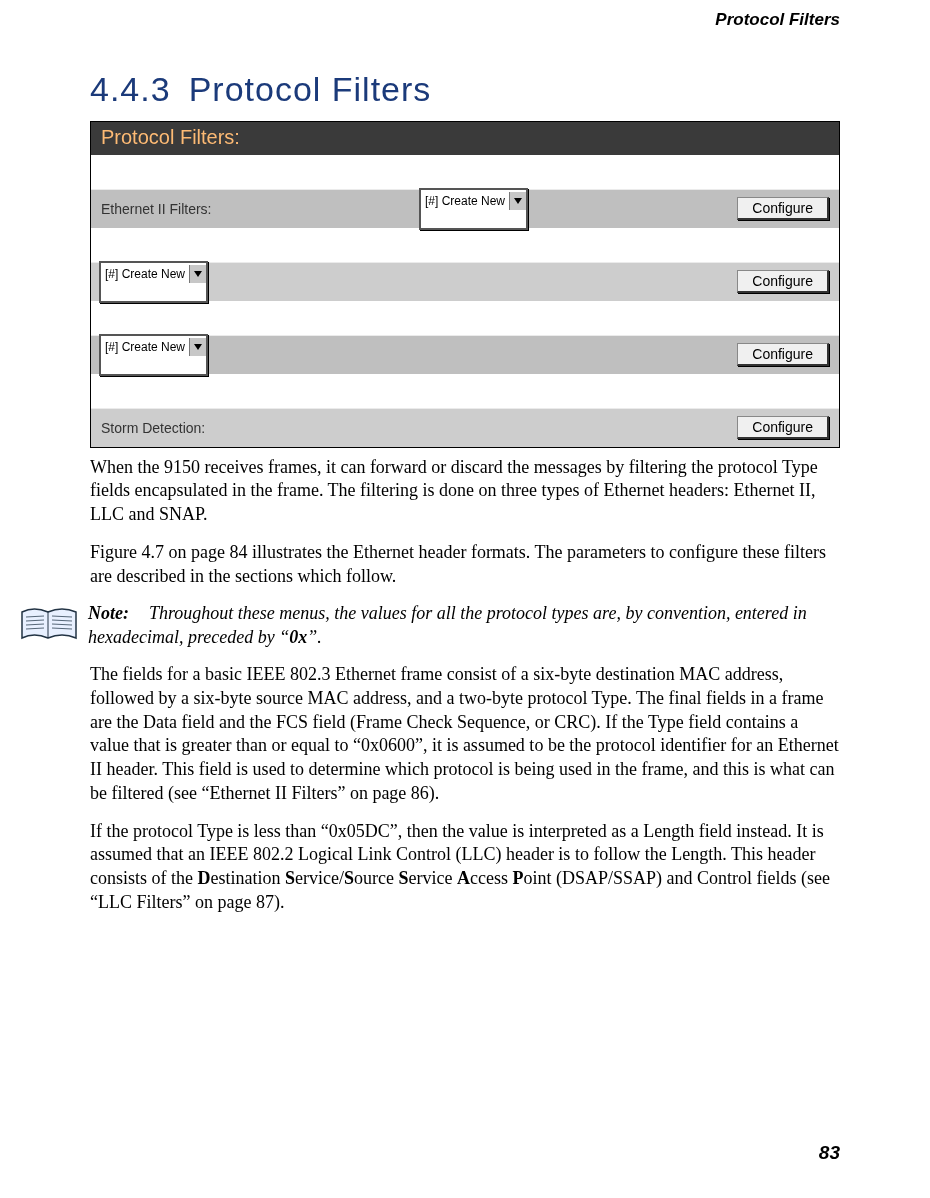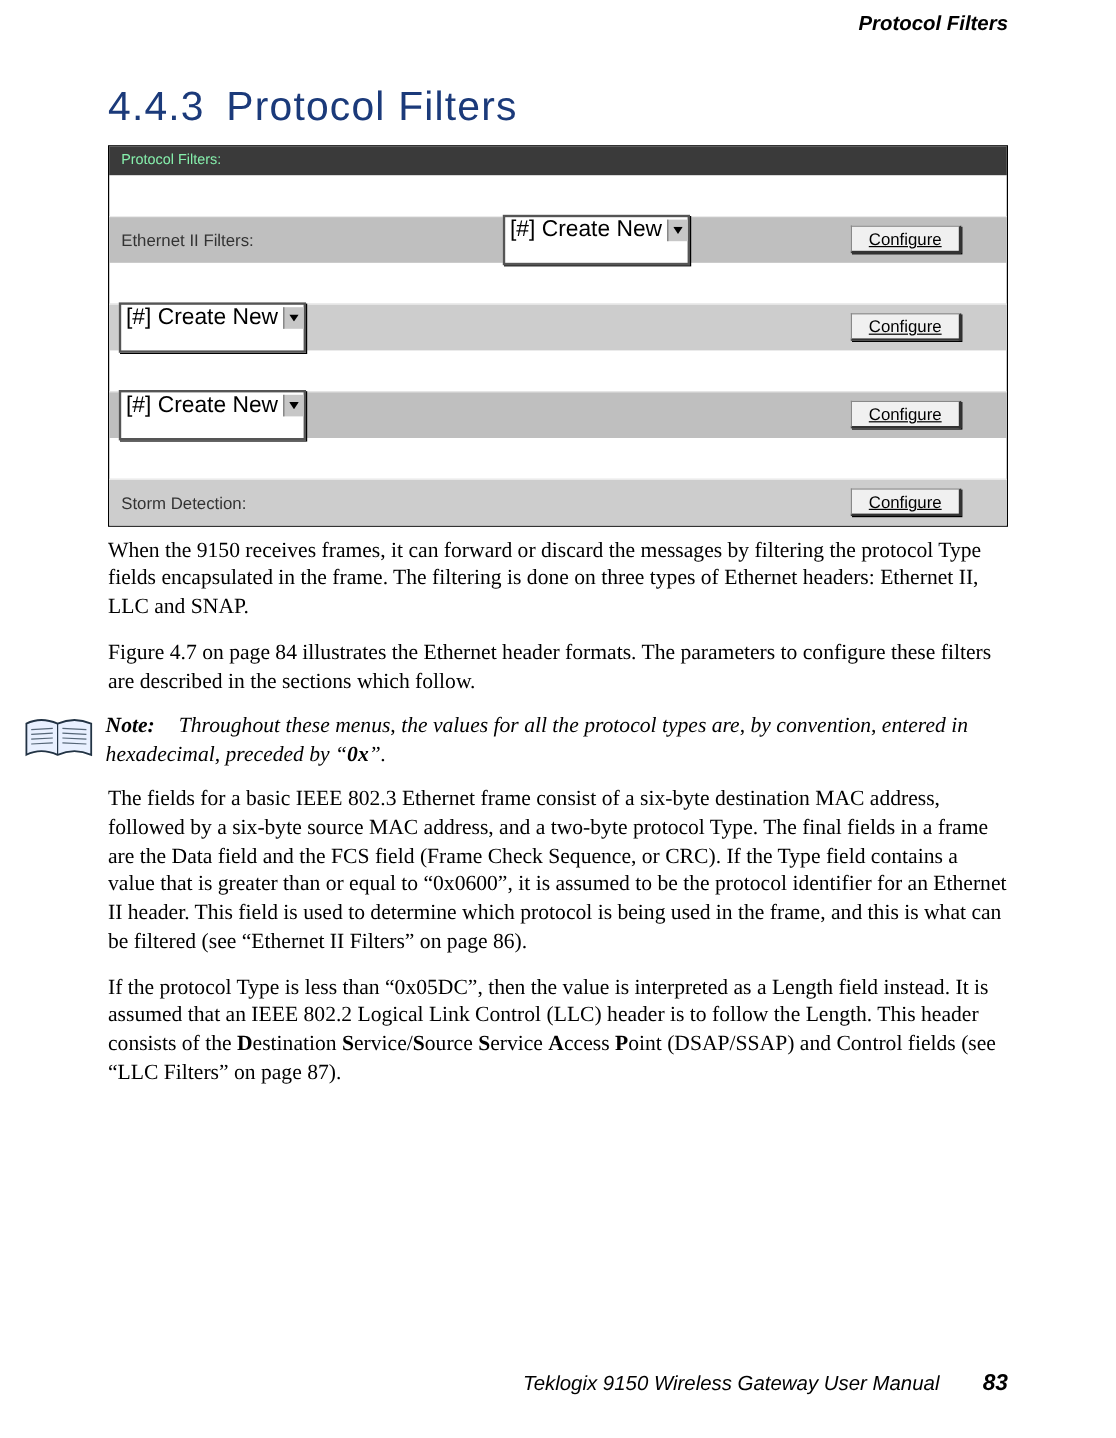--- a/index.html
+++ b/index.html
@@ -44,22 +44,22 @@
   }
   
   .panel {
     border: 1px solid #000;
     font-family: Arial, Helvetica, sans-serif;
     font-size: 14px;
     margin-bottom: 6px;
   }
   .panel-header {
     background: #3a3a3a;
-    color: #86efac;
-    font-size: 12px;
+    color: #fdba74;
+    font-size: 20px;
     padding: 4px 10px 6px 10px;
   }
   .panel-row {
     display: flex;
     align-items: center;
     background: #bfbfbf;
     border-top: 1px solid #ebebeb;
     height: 38px;
     margin-top: 34px;
   }
@@ -74,31 +74,31 @@
   .panel-row .cell-middle {
     flex: 1;
     display: flex;
     justify-content: flex-start;
     padding-left: 8px;
   }
   .panel-row .cell-right {
     width: 120px;
     padding-right: 10px;
     display: flex;
-    text-decoration: underline;
+    justify-content: flex-end;
   }
   .fake-select {
     display: inline-flex;
     align-items: center;
     background: #fff;
     border: 2px solid #555;
     box-shadow: 1px 1px 0 #000;
     height: 22px;
     padding: 0 0 16px 4px;
-    font-size: 19px;
+    font-size: 12px;
     color: #000;
   }
   .fake-select .arrow {
     width: 16px;
     height: 18px;
     margin-left: 4px;
     background: #c7c7c7;
     border-left: 1px solid #777;
     display: flex;
     align-items: center;
@@ -257,17 +257,16 @@
     </div>
 
     <p>The fields for a basic IEEE 802.3 Ethernet frame consist of a six-byte destination MAC address, followed by a six-byte source MAC address, and a two-byte protocol Type. The final fields in a frame are the Data field and the FCS field (Frame Check Sequence, or CRC). If the Type field contains a value that is greater than or equal to “0x0600”, it is assumed to be the protocol identifier for an Ethernet II header. This field is used to determine which protocol is being used in the frame, and this is what can be filtered (see “Ethernet II Filters” on page 86).</p>
 
     <p>
       <span>If the protocol Type is less than “0x05DC”, then the value is interpreted as a Length field instead. It is assumed that an IEEE 802.2 Logical Link Control (LLC) header is to follow the Length. This header consists of the </span><b>D</b><span>estination </span><b>S</b><span>ervice/</span><b>S</b><span>ource </span><b>S</b><span>ervice </span><b>A</b><span>ccess </span><b>P</b><span>oint (DSAP/SSAP) and Control fields (see “LLC Filters” on page 87).</span>
     </p>
   </div>
 
   <div class="footer">
-    <span>Teklogix 9150 Wireless Gateway User Manual</span>
     <span class="page-num">83</span>
   </div>
 
 </div>
 
 </body></html>

